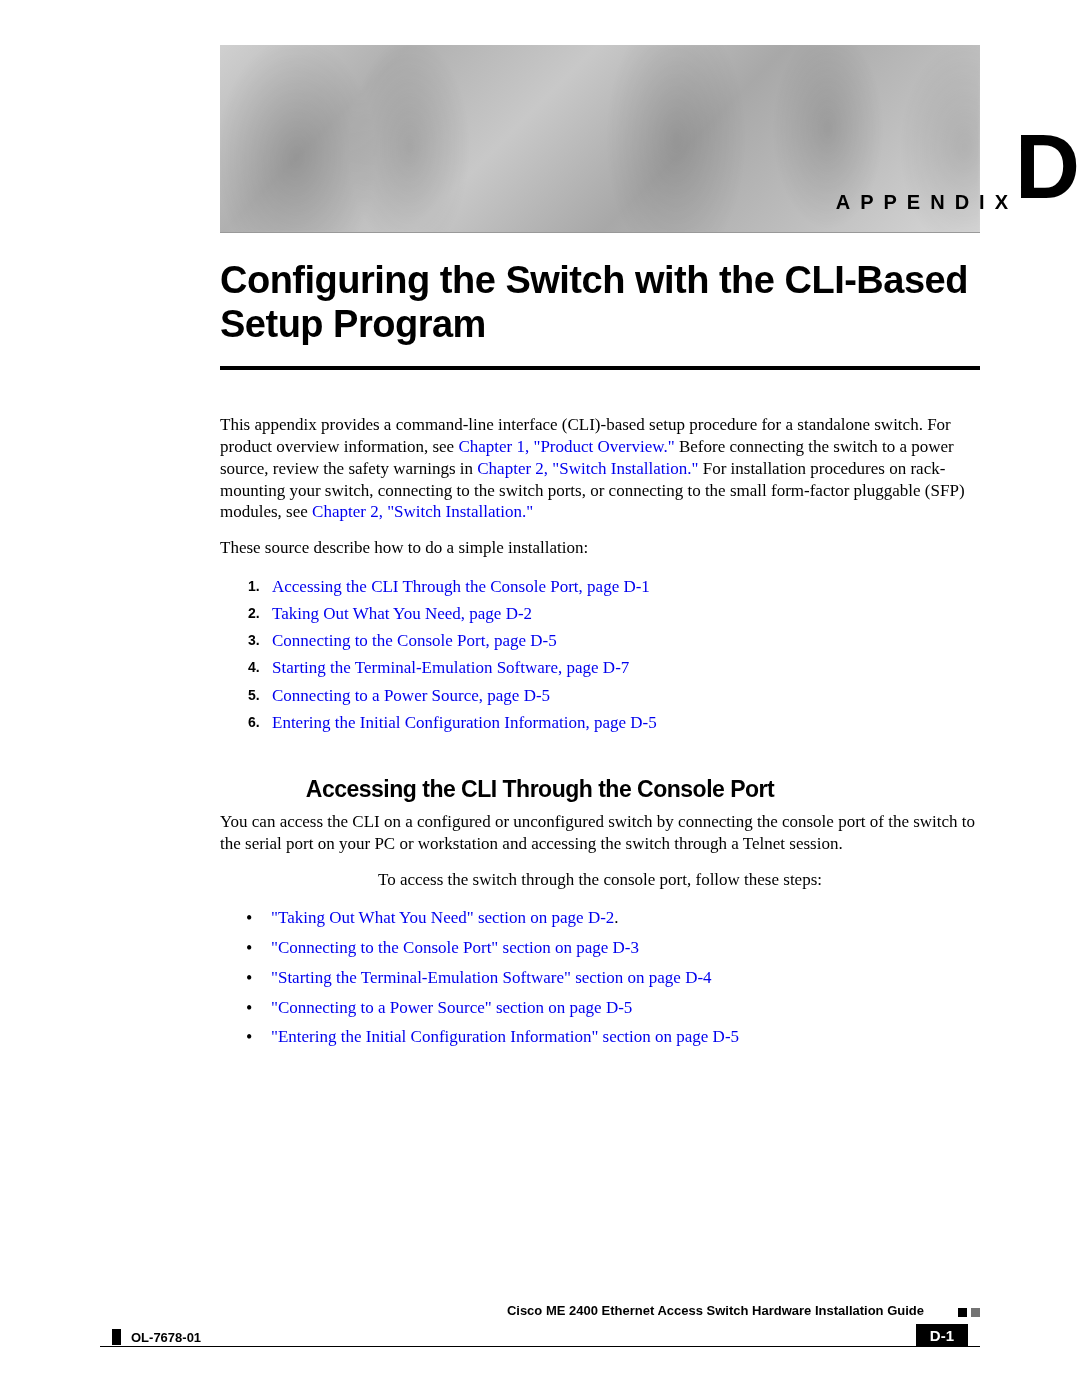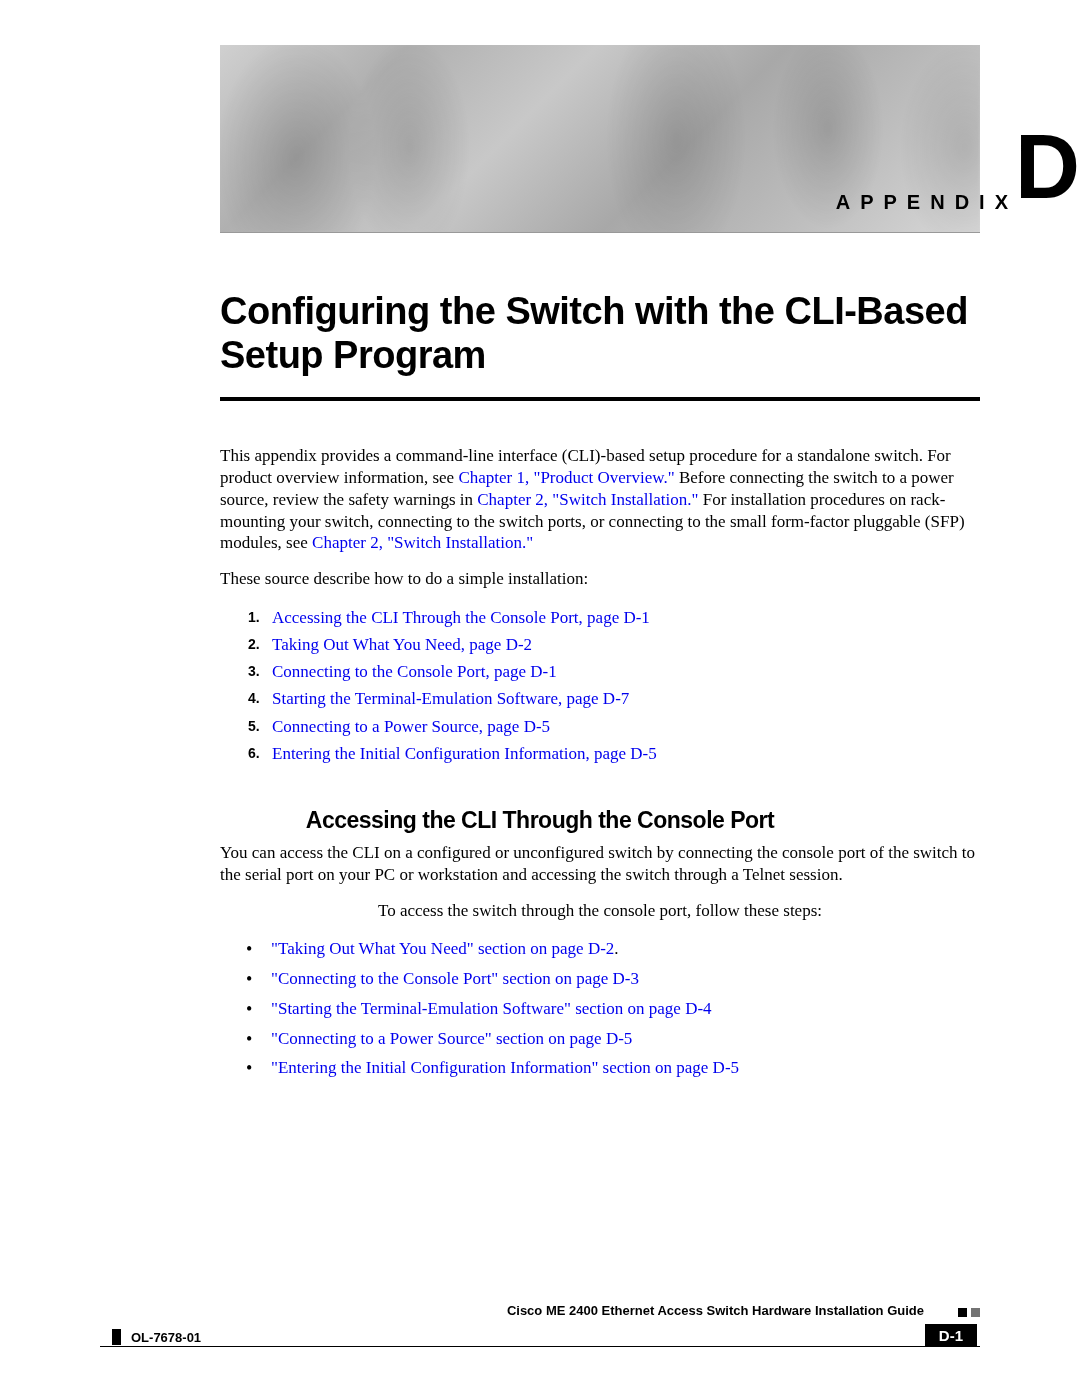--- a/index.html
+++ b/index.html
@@ -59,21 +59,21 @@
       font-weight: 900;
       font-size: 20px;
       letter-spacing: 10px;
       color: #000;
     }
     .chapter-title {
       font-family: Arial, Helvetica, sans-serif;
       font-weight: 700;
       font-size: 38px;
       line-height: 1.15;
-      margin-top: 57px;
+      margin-top: 26px;
       margin-left: 120px;
       letter-spacing: -0.5px;
     }
     .title-rule {
       margin-left: 120px;
       margin-top: 20px;
       border: 0;
       border-top: 4px solid #000;
     }
     .body-text {
@@ -188,21 +188,21 @@
       background: #000;
       margin-right: 10px;
     }
     .footer-left .doc-id {
       font-family: Arial, Helvetica, sans-serif;
       font-weight: 700;
       font-size: 13px;
     }
     .page-num-box {
       position: absolute;
-      right: 3px;
+      right: 12px;
       bottom: 0;
       background: #000;
       color: #fff;
       font-family: Arial, Helvetica, sans-serif;
       font-weight: 700;
       font-size: 15px;
       padding: 3px 14px;
     }
   </style>
 </head>
@@ -219,21 +219,21 @@
 
   <p class="body-text intro-para">
     <span>This appendix provides a command-line interface (CLI)-based setup procedure for a standalone switch. For product overview information, see </span><span class="link">Chapter 1, "Product Overview."</span><span> Before connecting the switch to a power source, review the safety warnings in </span><span class="link">Chapter 2, "Switch Installation."</span><span> For installation procedures on rack-mounting your switch, connecting to the switch ports, or connecting to the small form-factor pluggable (SFP) modules, see </span><span class="link">Chapter 2, "Switch Installation."</span>
   </p>
 
   <p class="body-text steps-intro">These source describe how to do a simple installation:</p>
 
   <ol class="numbered-list">
     <li><span class="num">1.</span><span class="link">Accessing the CLI Through the Console Port, page D-1</span></li>
     <li><span class="num">2.</span><span class="link">Taking Out What You Need, page D-2</span></li>
-    <li><span class="num">3.</span><span class="link">Connecting to the Console Port, page D-1</span></li>
+    <li><span class="num">3.</span><span class="link">Connecting to the Console Port, page D-5</span></li>
     <li><span class="num">4.</span><span class="link">Starting the Terminal-Emulation Software, page D-7</span></li>
     <li><span class="num">5.</span><span class="link">Connecting to a Power Source, page D-5</span></li>
     <li><span class="num">6.</span><span class="link">Entering the Initial Configuration Information, page D-5</span></li>
   </ol>
 
   <h2 class="section-heading">Accessing the CLI Through the Console Port</h2>
 
   <p class="body-text section-para">You can access the CLI on a configured or unconfigured switch by connecting the console port of the switch to the serial port on your PC or workstation and accessing the switch through a Telnet session.</p>
   <p class="body-text follow-para">To access the switch through the console port, follow these steps:</p>
 

